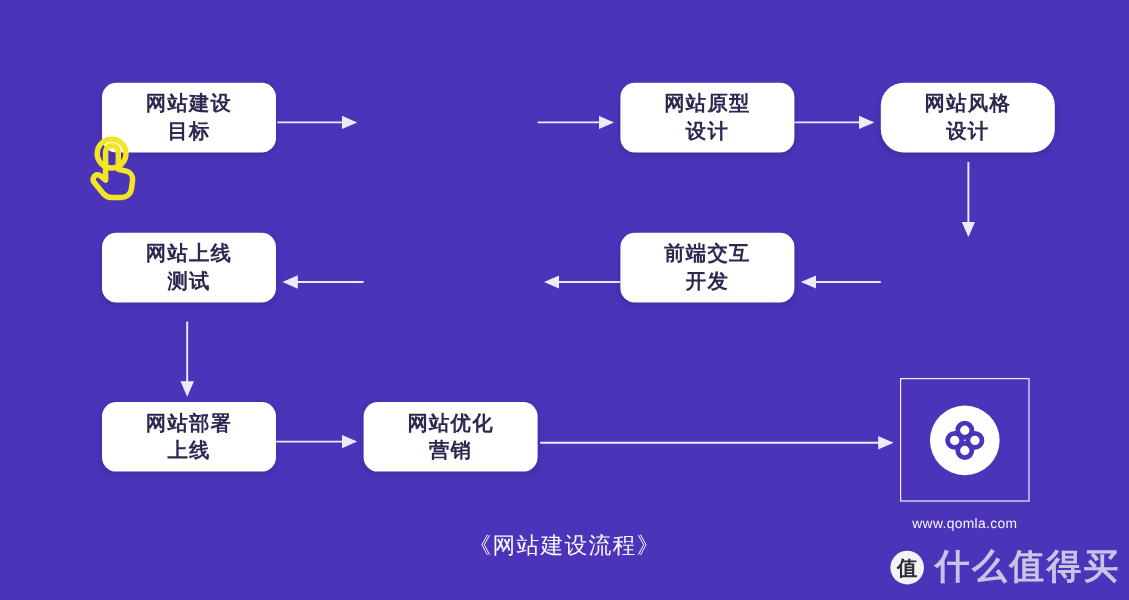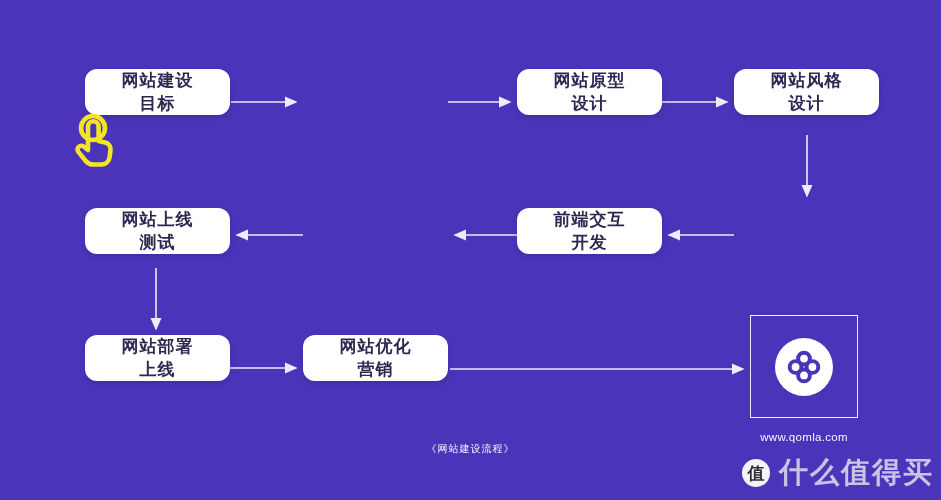--- a/index.html
+++ b/index.html
@@ -17,42 +17,42 @@
   svg.connectors {
     position: absolute;
     left: 0; top: 0;
     width: 941px; height: 500px;
     pointer-events: none;
   }
 
   .node {
     position: absolute;
     width: 145px;
-    height: 46px;
+    height: 58px;
     background: #FFFFFF;
     border-radius: 12px;
     display: flex;
     flex-direction: column;
     align-items: center;
     justify-content: center;
     color: #2B2950;
     font-size: 17px;
     font-weight: 700;
     line-height: 23px;
     letter-spacing: 1px;
     box-shadow: 0 2px 5px rgba(25, 15, 75, 0.22);
   }
   
   .r1 { top: 69px; }
-  .r2 { top: 208px; }
+  .r2 { top: 194px; }
   .r3 { top: 335px; }
   .c1 { left: 85px; }
   .c2 { left: 303px; }
   .c3 { left: 517px; }
-  .c4 { left: 734px; }
+  .c4 { left: 734px; border-radius: 19px; }
 
   .logo-box {
     position: absolute;
     left: 750px; top: 315px;
     width: 108px; height: 103px;
     border: 1.5px solid rgba(255,255,255,0.92);
     display: flex;
     align-items: center;
     justify-content: center;
   }
@@ -73,21 +73,21 @@
     font-size: 11.5px;
     letter-spacing: 0.3px;
   }
 
   .caption {
     position: absolute;
     left: 0; top: 442px;
     width: 941px;
     text-align: center;
     color: rgba(255,255,255,0.96);
-    font-size: 10px;
+    font-size: 19px;
     letter-spacing: 1px;
   }
 
   .hand-cursor {
     position: absolute;
     left: 62px; top: 111px;
     width: 62px; height: 64px;
   }
 
   .watermark {

